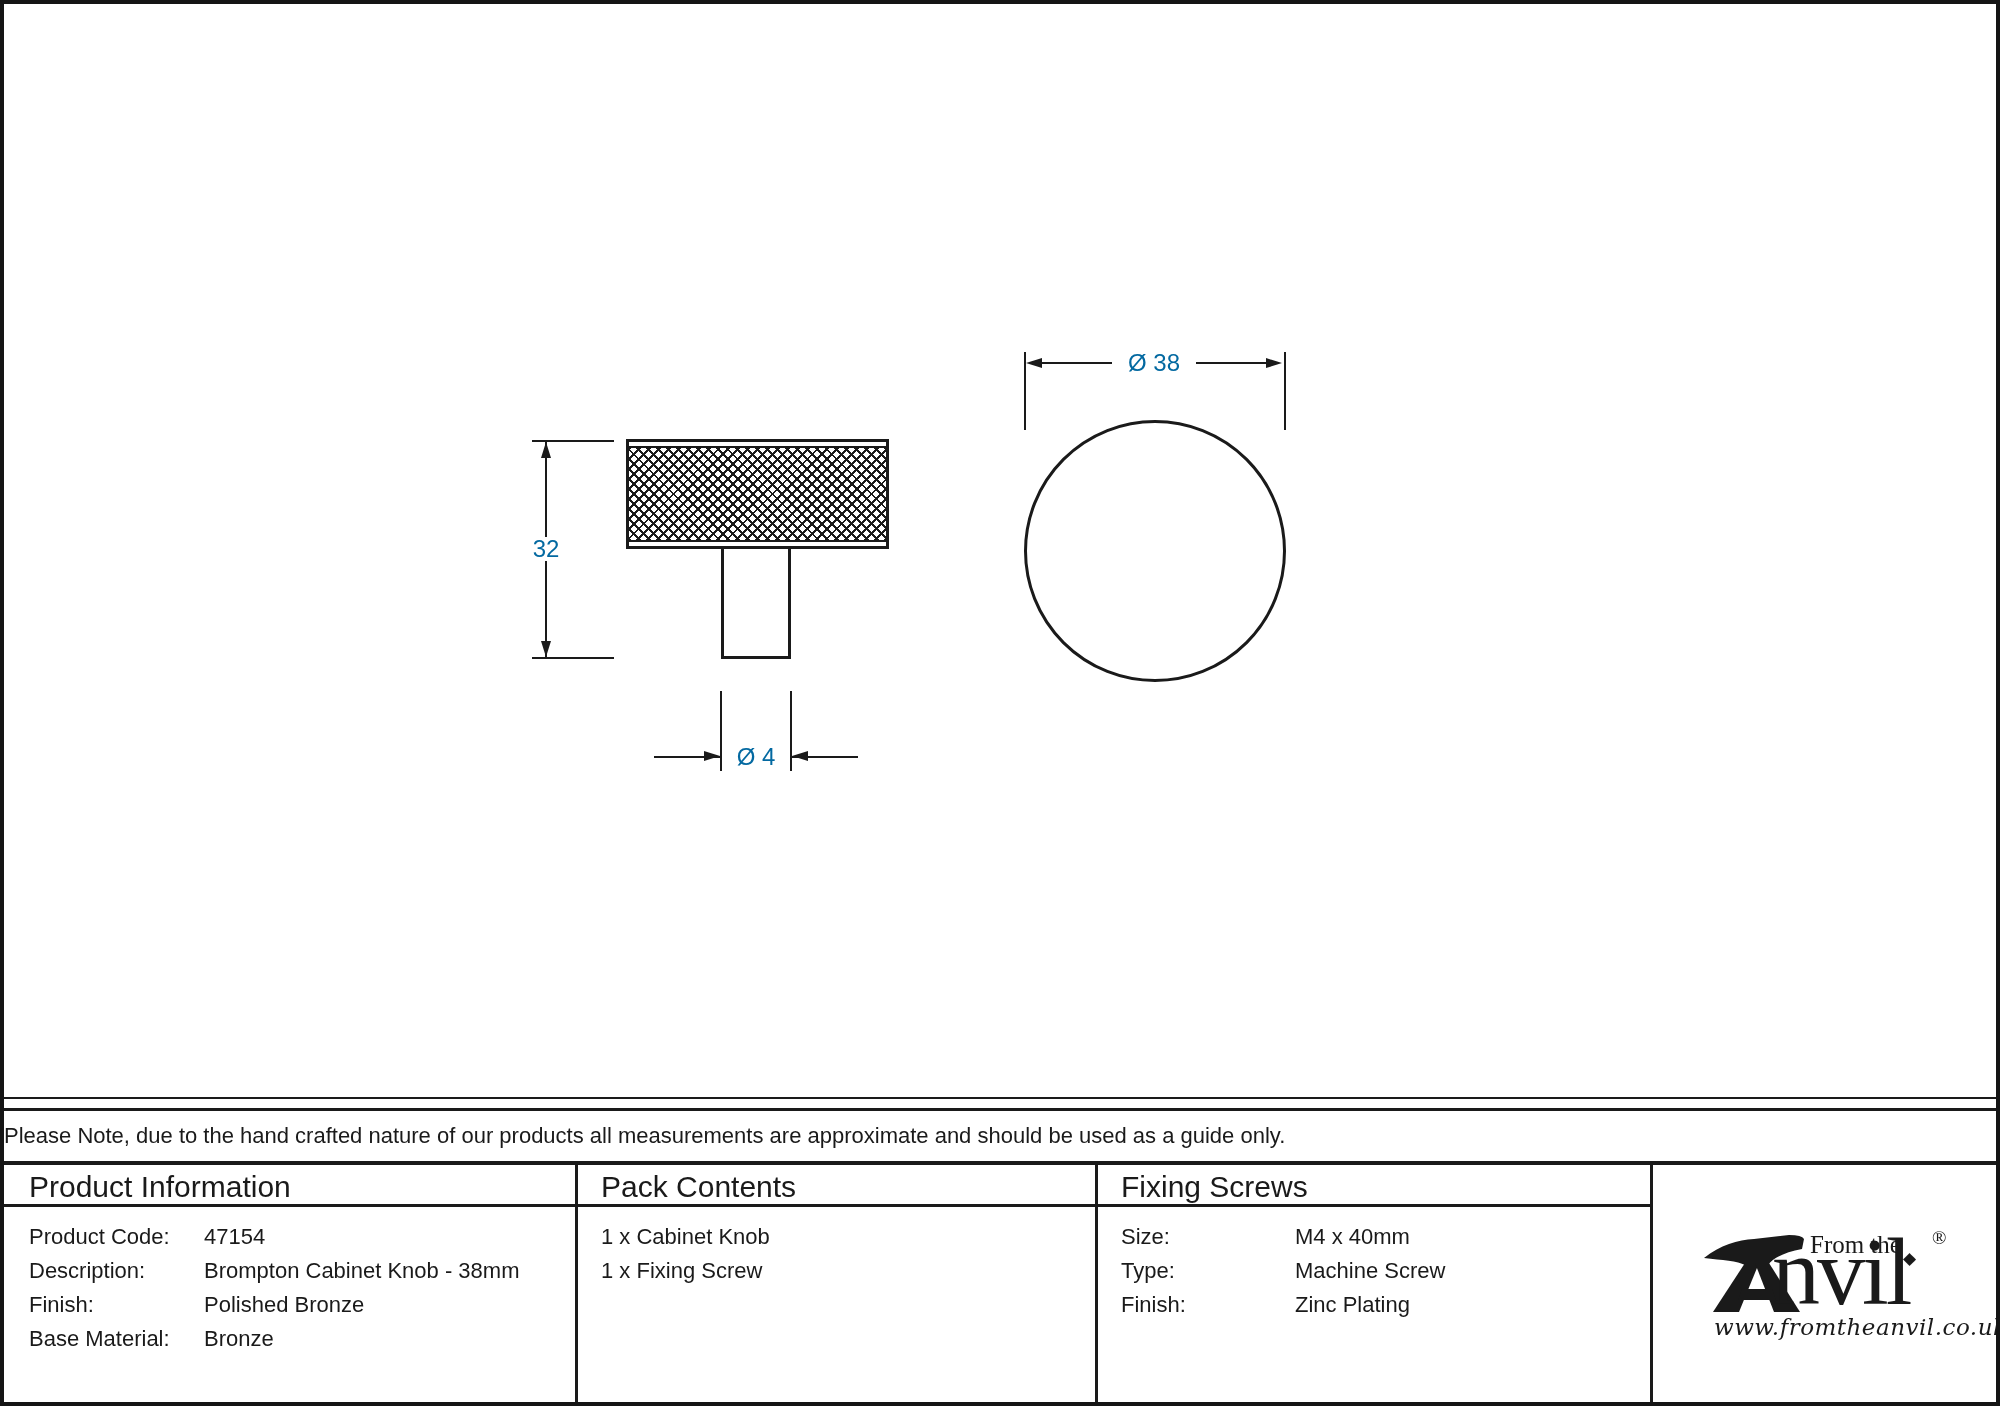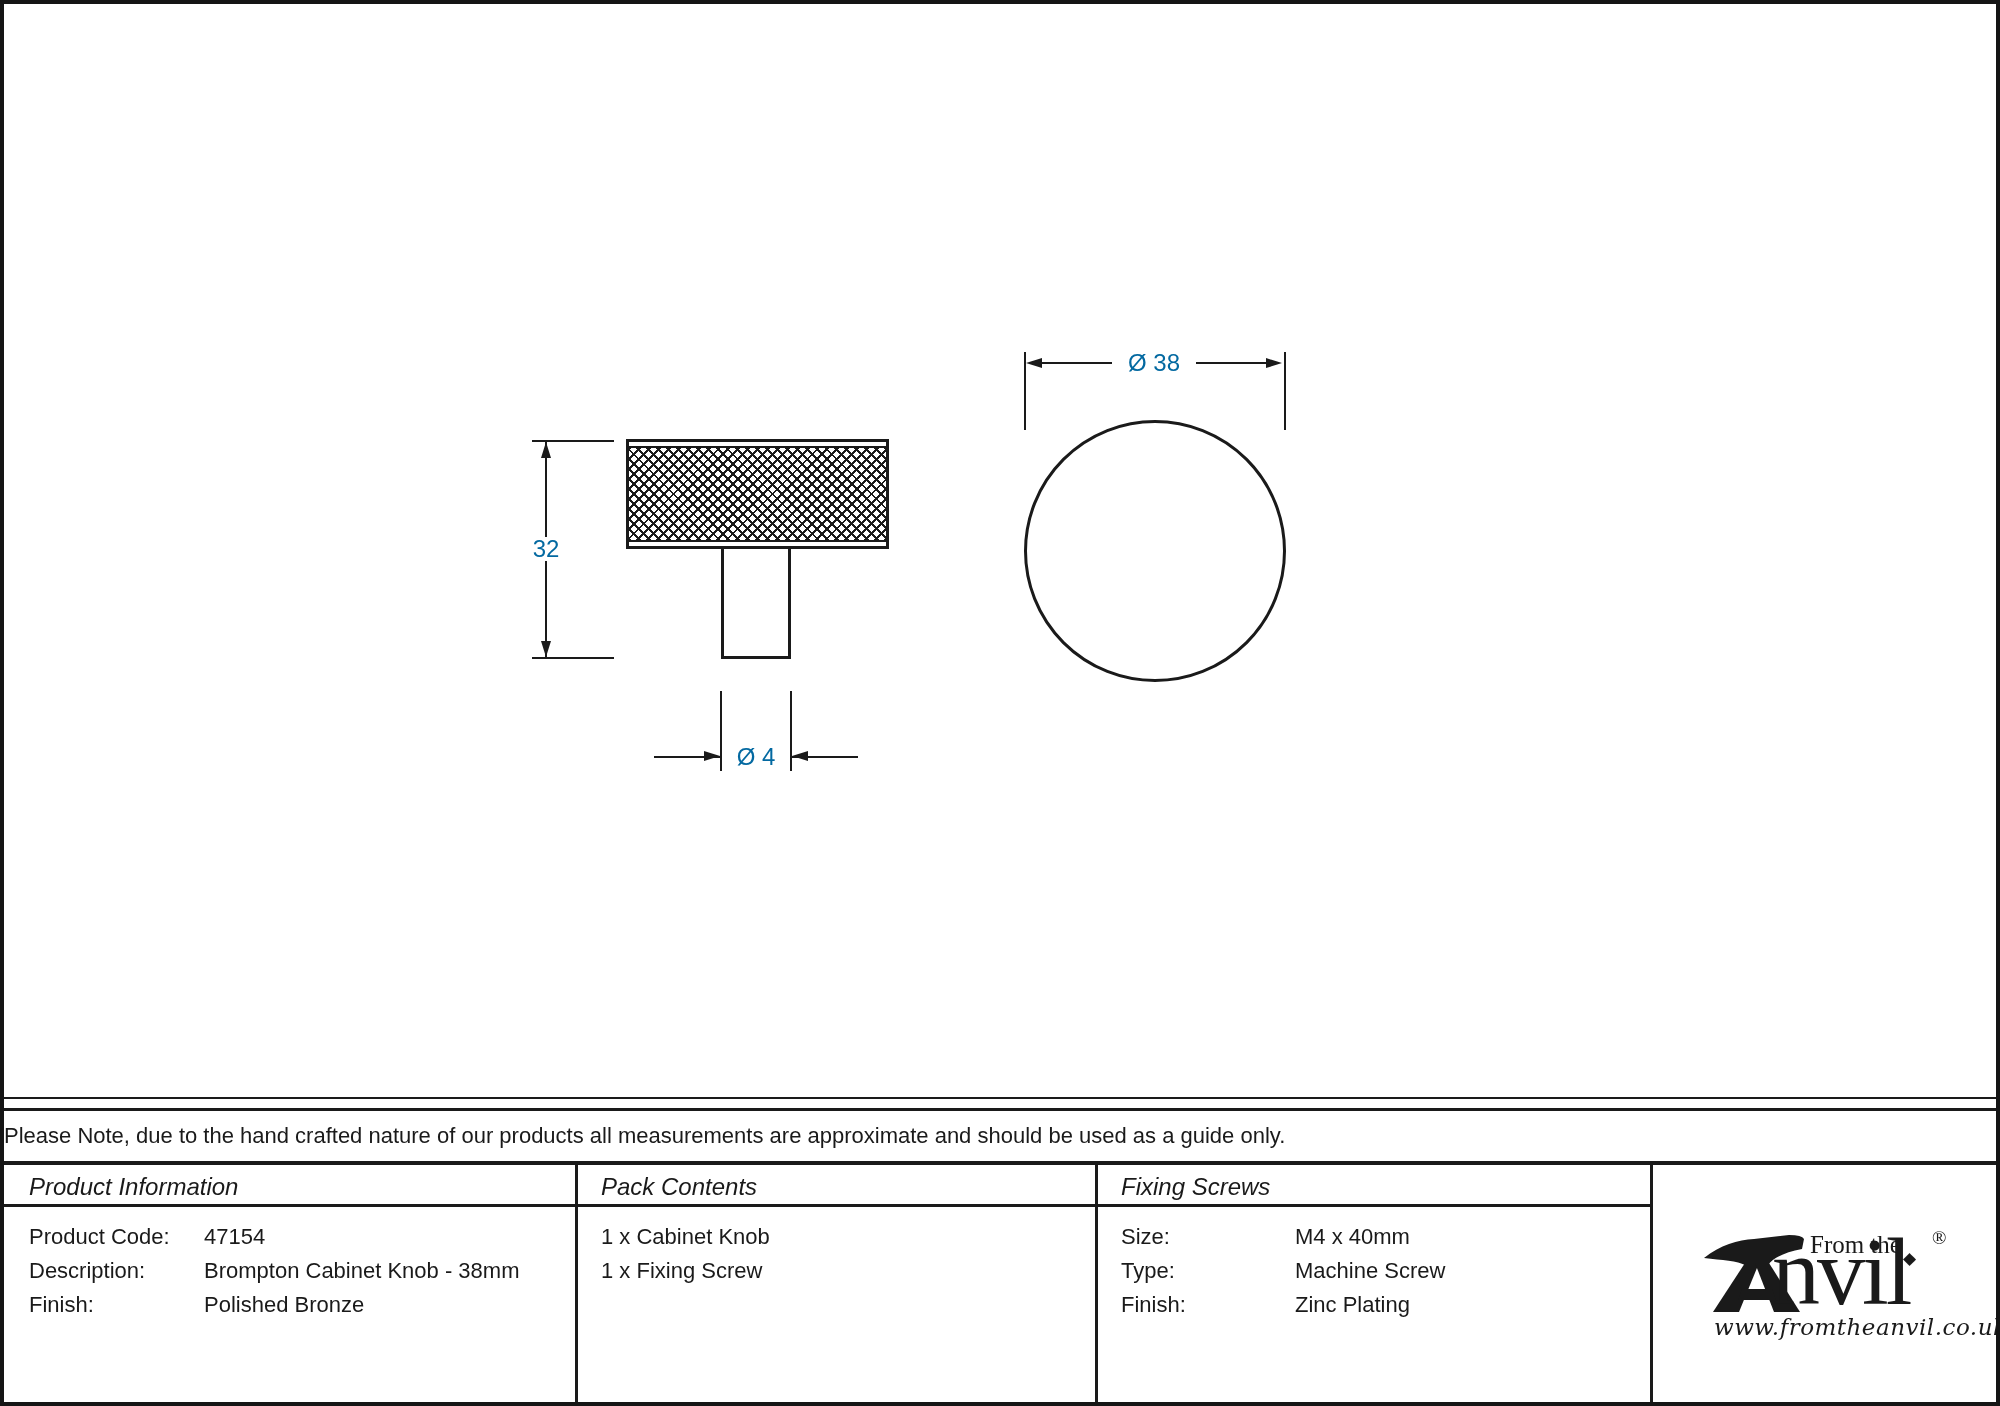--- a/index.html
+++ b/index.html
@@ -49,21 +49,21 @@
     border:3px solid #1a1a1a;border-radius:50%;box-sizing:border-box;background:#fff;
   }
   
   #note-strip{
     position:absolute;left:0;right:0;top:1104px;height:57px;
     border-top:3px solid #1a1a1a;border-bottom:4px solid #1a1a1a;
     box-sizing:border-box;display:flex;align-items:center;
     font-size:22px;
   }
   .vdiv{position:absolute;top:1158px;bottom:0;width:3px;background:#1a1a1a;}
-  .cell-header{position:absolute;top:1166px;font-size:24px;line-height:34px;font-weight:400;font-style:italic;}
+  .cell-header{position:absolute;top:1166px;font-size:30px;line-height:34px;font-weight:400;}
   .kvblock{position:absolute;top:1216px;font-size:22px;line-height:34px;}
   .kv{display:flex;}
   .kv .k{flex:0 0 175px;}
   #fixing-block .k{flex:0 0 174px;}
   #logo-nvil{
     position:absolute;left:1768px;top:1222px;
     font-family:"Liberation Serif", serif;
     font-size:96px;line-height:92px;letter-spacing:-3px;
   }
   #logo-fromthe{
@@ -149,20 +149,24 @@
         <span class="k">Product Code:</span>
         <span class="v">47154</span>
       </div>
       <div class="kv">
         <span class="k">Description:</span>
         <span class="v">Brompton Cabinet Knob - 38mm</span>
       </div>
       <div class="kv">
         <span class="k">Finish:</span>
         <span class="v">Polished Bronze</span>
+      </div>
+      <div class="kv">
+        <span class="k">Base Material:</span>
+        <span class="v">Bronze</span>
       </div>
     </div>
 
     <div class="kvblock" style="left:597px;">
       <div>1 x Cabinet Knob</div>
       <div>1 x Fixing Screw</div>
     </div>
 
     <div class="kvblock" style="left:1117px;" id="fixing-block">
       <div class="kv">

